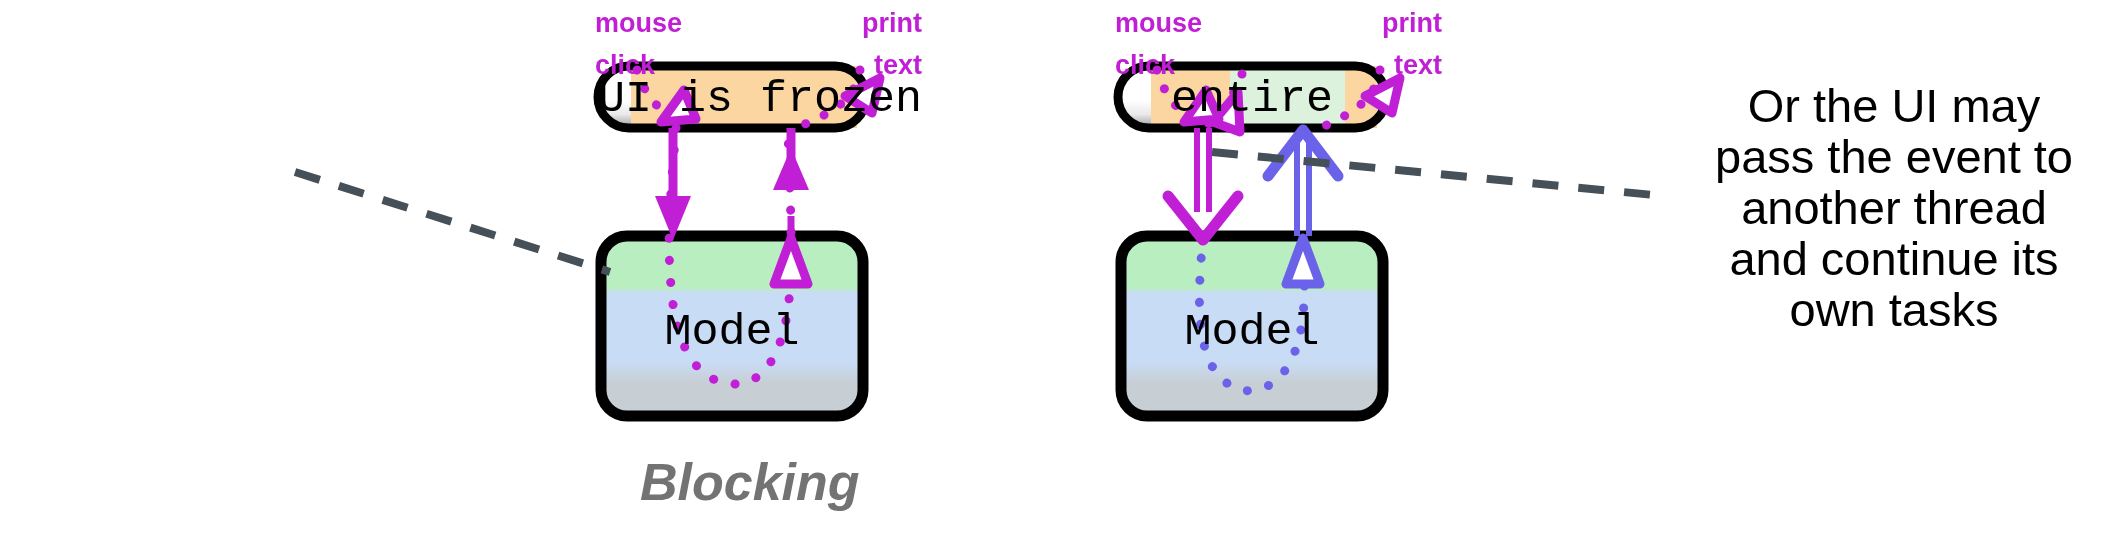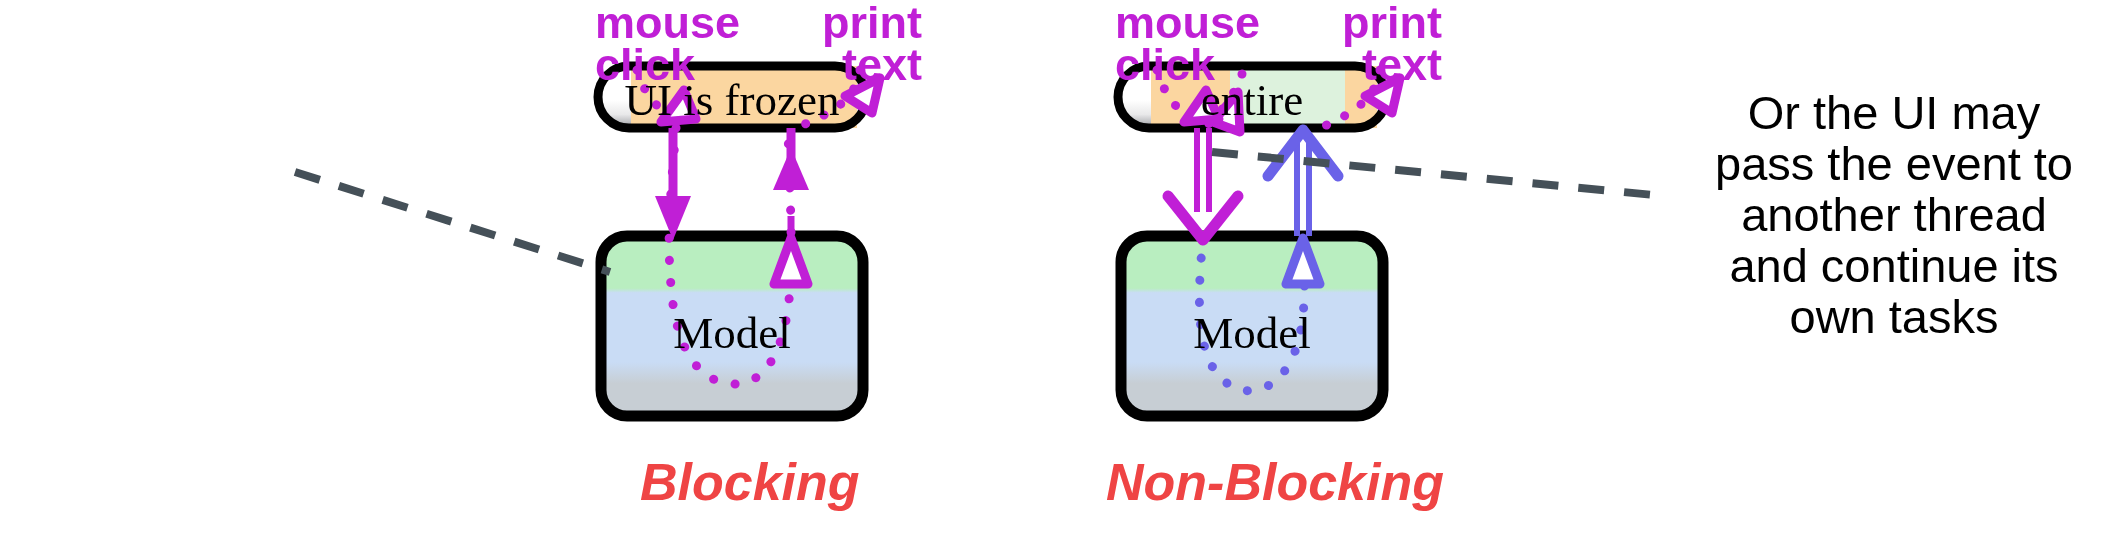--- a/index.html
+++ b/index.html
@@ -14,47 +14,47 @@
   .sidetext{
     position:absolute;
     font-family:"Liberation Sans", sans-serif;
     font-size:47px;
     line-height:51px;
     color:#000000;
     text-align:center;
     white-space:pre;
   }
   #left-note{left:6px;top:46px;width:420px;}
-  #right-note{left:1668px;top:80px;width:452px;margin-top:7px;}
+  #right-note{left:1668px;top:80px;width:452px;}
 
   .panel-label{
     position:absolute;
     font-family:"Liberation Sans", sans-serif;
     font-style:italic;
     font-weight:bold;
     font-size:52px;
-    color:#ef4444;
+    color:#737373;
     white-space:pre;
   }
   #label-blocking{left:640px;top:452px;}
   #label-nonblocking{left:1106px;top:452px;}
 
   .boxtext{
     position:absolute;
-    font-family:Liberation Serif, serif;
+    font-family:Liberation Mono, monospace;
     font-size:45px;
     color:#000000;
     white-space:pre;
     text-align:center;
   }
   .callout{
     position:absolute;
     font-family:"Liberation Sans", sans-serif;
     font-weight:bold;
-    font-size:45px;
+    font-size:27px;
     line-height:42px;
     color:#c01fd6;
     white-space:pre;
   }
 </style>
 </head>
 <body>
 
 <div id="stage">
 
@@ -180,15 +180,14 @@
   <div class="boxtext" style="left:598px;top:74px;width:268px;">UI is frozen</div>
 
   <div class="boxtext" style="left:1118px;top:74px;width:268px;">entire</div>
 
   <div class="boxtext" style="left:601px;top:307px;width:262px;">Model</div>
 
   <div class="boxtext" style="left:1121px;top:307px;width:262px;">Model</div>
 
   <div class="panel-label" id="label-blocking">Blocking</div>
 
-  <div class="panel-label" id="label-nonblocking">Non-Blocking</div>
 
 </div>
 
 </body></html>

